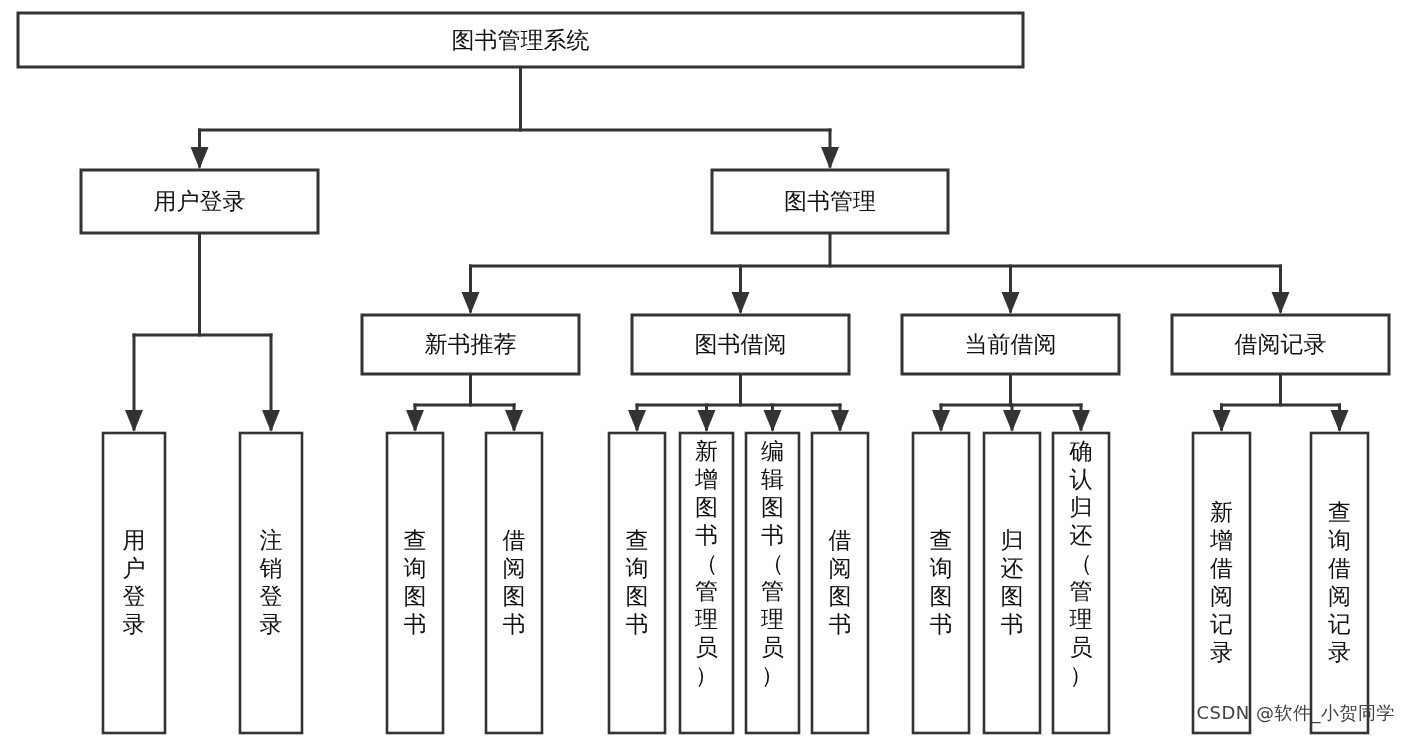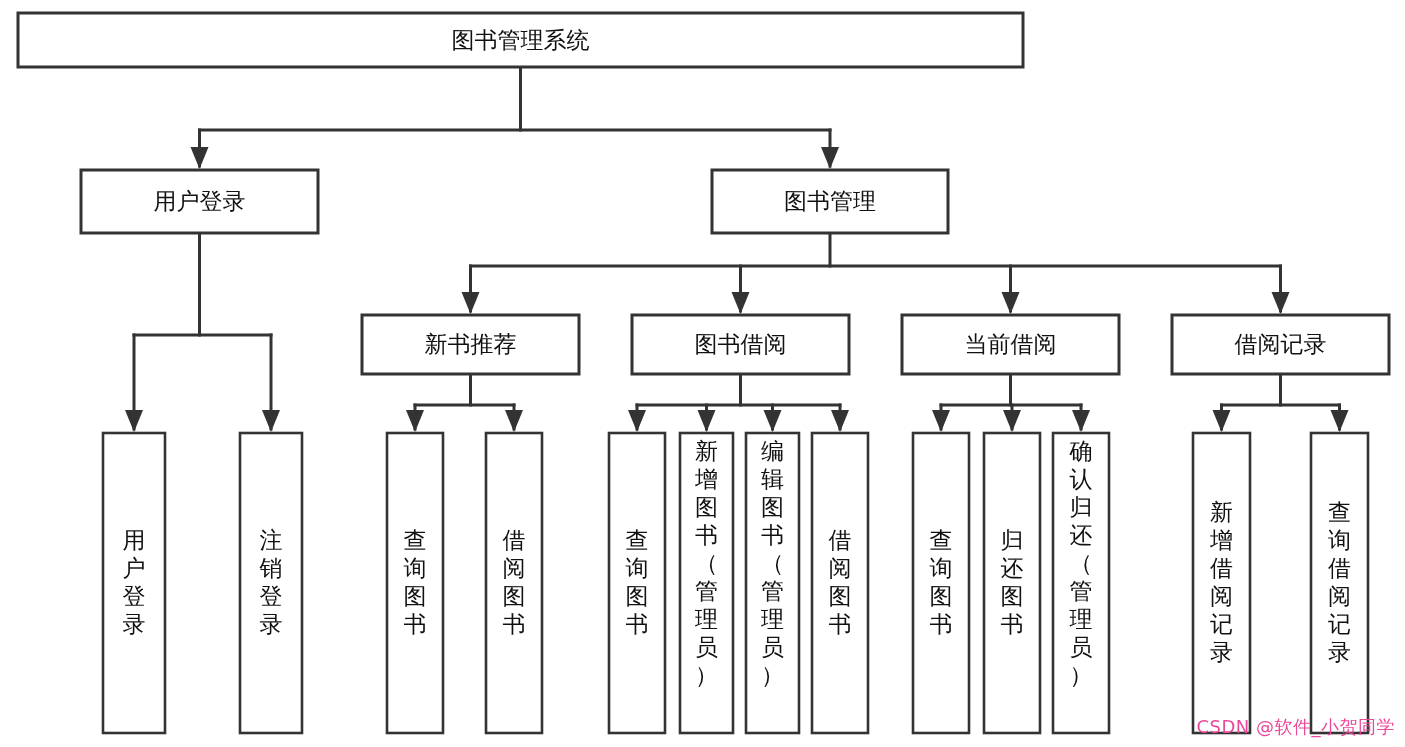--- a/index.html
+++ b/index.html
@@ -55,24 +55,24 @@
   }
   .node-label-v {
     fill: #111111;
     font-family: "DejaVu Sans", "Liberation Sans", sans-serif;
     font-size: 23px;
     text-anchor: middle;
   }
   .watermark {
     position: absolute;
     right: 10px;
-    bottom: 8px;
+    bottom: 22px;
     font-family: "DejaVu Sans", "Liberation Sans", sans-serif;
     font-size: 18px;
-    color: #ec4899;
+    color: #404040;
     white-space: nowrap;
     letter-spacing: 0.5px;
     pointer-events: none;
     margin-left: 40px;
   }
 </style>
 </head>
 <body>
 
 <div id="diagram-root">

